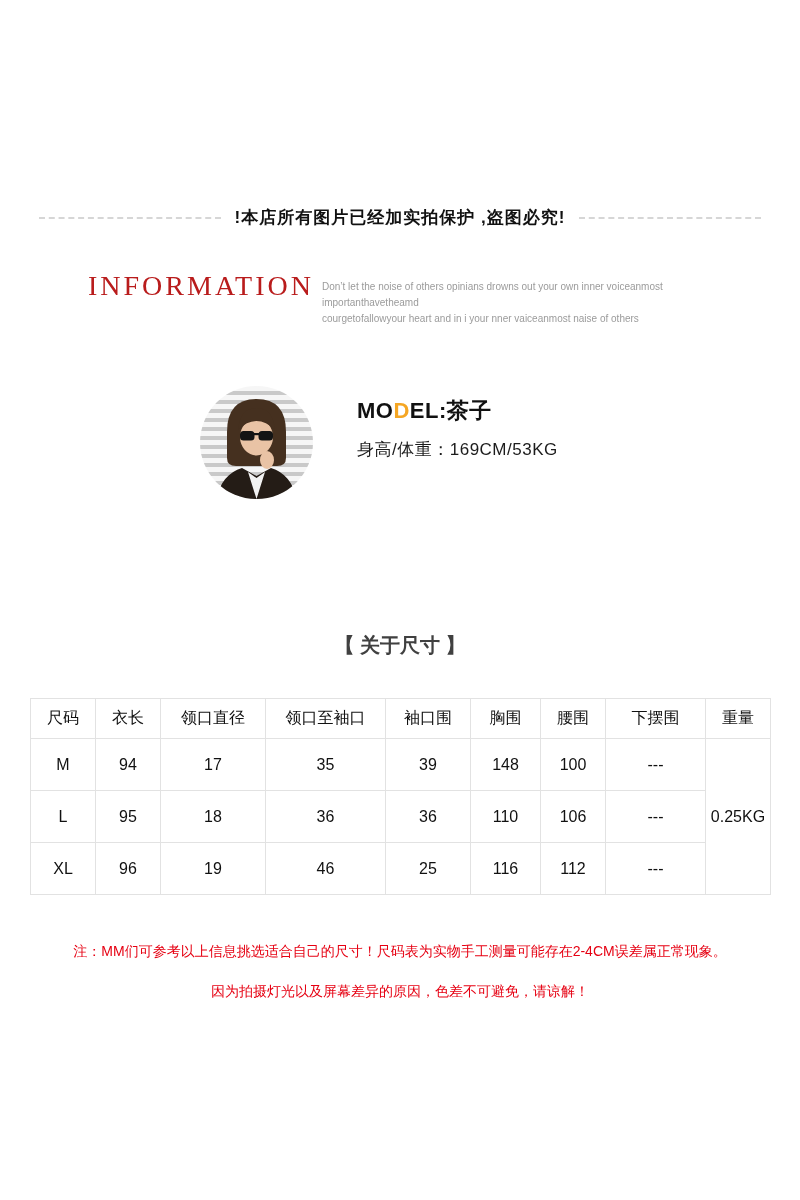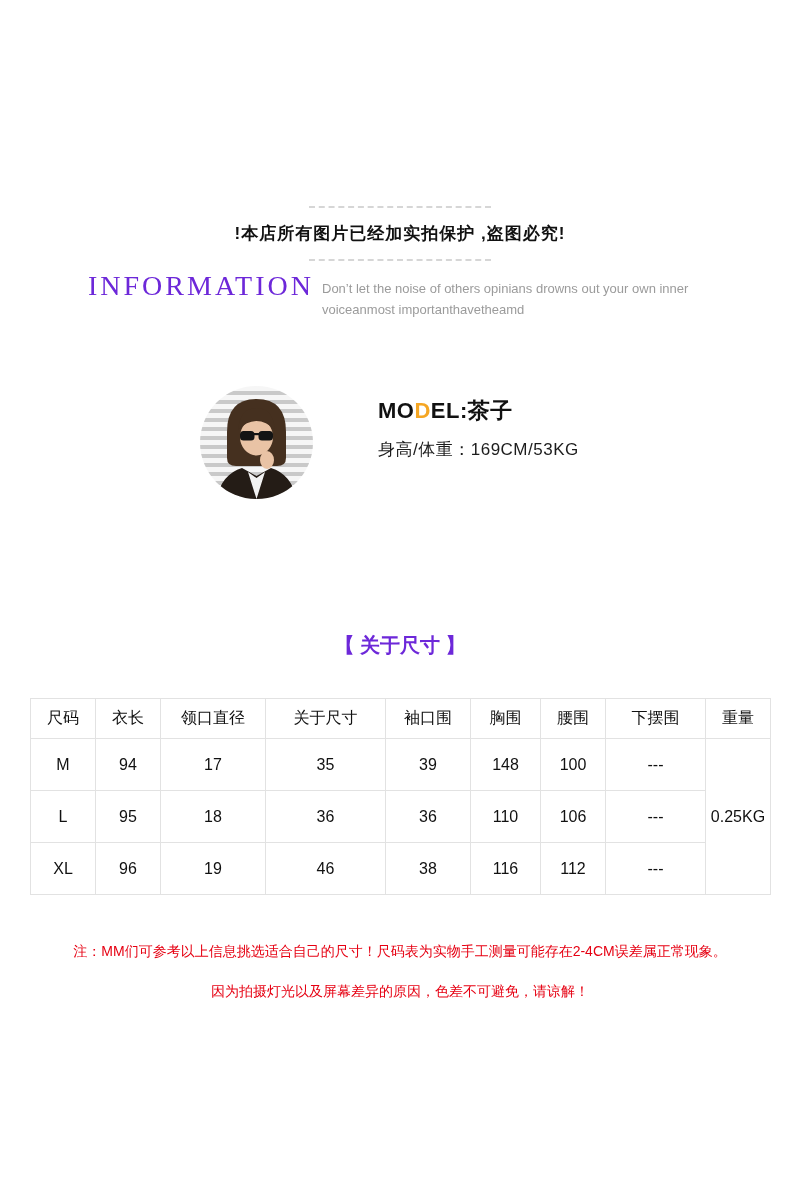--- a/index.html
+++ b/index.html
@@ -16,21 +16,20 @@
 
   
   .banner {
     position: absolute;
     top: 206px; left: 0;
     width: 100%;
     display: flex;
     align-items: center;
     justify-content: center;
     gap: 14px;
-    flex-direction: column;
   }
   .dash-line {
     width: 182px;
     height: 0;
     border-top: 2px dashed #d6d6d6;
   }
   .banner-text {
     font-size: 17px;
     font-weight: bold;
     color: #111111;
@@ -38,49 +37,49 @@
     white-space: nowrap;
   }
 
   
   .info-title {
     position: absolute;
     top: 270px; left: 88px;
     font-family: "Liberation Serif", serif;
     font-size: 28px;
     letter-spacing: 3px;
-    color: #6d28d9;
+    color: #b91c1c;
     font-weight: normal;
   }
   .info-sub {
     position: absolute;
     top: 279px; left: 322px;
     width: 400px;
-    font-size: 13px;
+    font-size: 10px;
     color: #9b9b9b;
     line-height: 1.6;
   }
 
   
   .model-section {
     position: absolute;
     top: 386px; left: 200px;
     display: flex;
     align-items: flex-start;
   }
   .model-photo {
     width: 113px;
     height: 113px;
     border-radius: 50%;
     overflow: hidden;
     flex: 0 0 auto;
     background: repeating-linear-gradient(180deg, #f6f6f6 0px, #f6f6f6 5px, #c9c9c9 5px, #c9c9c9 9px);
   }
   .model-photo svg { display: block; width: 113px; height: 113px; }
-  .model-text { margin-left: 65px; padding-top: 10px; }
+  .model-text { margin-left: 44px; padding-top: 10px; }
   .model-name {
     font-size: 22px;
     font-weight: bold;
     color: #111111;
     letter-spacing: 0.5px;
   }
   .model-name .hl { color: #f5a623; }
   .model-line {
     font-size: 17px;
     color: #1c1c1c;
@@ -90,21 +89,21 @@
   }
 
   
   .size-heading {
     position: absolute;
     top: 632px; left: 0;
     width: 100%;
     text-align: center;
     font-size: 20px;
     font-weight: bold;
-    color: #6d28d9;
+    color: #404040;
   }
   table.size-table {
     position: absolute;
     top: 698px; left: 30px;
     width: 740px;
     border-collapse: collapse;
     table-layout: fixed;
     text-align: center;
     color: #111111;
   }
@@ -136,20 +135,21 @@
 
   <div class="banner">
     <div class="dash-line"></div>
     <div class="banner-text">!本店所有图片已经加实拍保护 ,盗图必究!</div>
     <div class="dash-line"></div>
   </div>
 
   <div class="info-title">INFORMATION</div>
   <div class="info-sub">
     <div>Don’t let the noise of others opinians drowns out your own inner voiceanmost importanthavetheamd</div>
+    <div>courgetofallowyour heart and in i your nner vaiceanmost naise of others</div>
   </div>
 
   <div class="model-section">
     <div class="model-photo">
       <svg viewBox="0 0 113 113" xmlns="http://www.w3.org/2000/svg">
 
         <path d="M27 46 Q27 13 56.5 13 Q86 13 86 46 L86 72 Q86 80 77 80 L36 80 Q27 80 27 72 Z" fill="#45301f"></path>
 
         <ellipse cx="56.5" cy="51" rx="16.5" ry="18.5" fill="#e9c3a5"></ellipse>
 
@@ -186,21 +186,21 @@
         <col style="width:70px">
         <col style="width:65px">
         <col style="width:100px">
         <col style="width:65px">
     </colgroup>
     <thead>
       <tr>
         <th>尺码</th>
         <th>衣长</th>
         <th>领口直径</th>
-        <th>关于尺寸</th>
+        <th>领口至袖口</th>
         <th>袖口围</th>
         <th>胸围</th>
         <th>腰围</th>
         <th>下摆围</th>
         <th>重量</th>
       </tr>
     </thead>
     <tbody>
       <tr>
         <td>M</td>
@@ -221,21 +221,21 @@
         <td>36</td>
         <td>110</td>
         <td>106</td>
         <td>---</td>
       </tr>
       <tr>
         <td>XL</td>
         <td>96</td>
         <td>19</td>
         <td>46</td>
-        <td>38</td>
+        <td>25</td>
         <td>116</td>
         <td>112</td>
         <td>---</td>
       </tr>
     </tbody>
   </table>
 
   <div class="notes">
     <div class="note-line1">注：MM们可参考以上信息挑选适合自己的尺寸！尺码表为实物手工测量可能存在2-4CM误差属正常现象。</div>
     <div class="note-line2">因为拍摄灯光以及屏幕差异的原因，色差不可避免，请谅解！</div>

